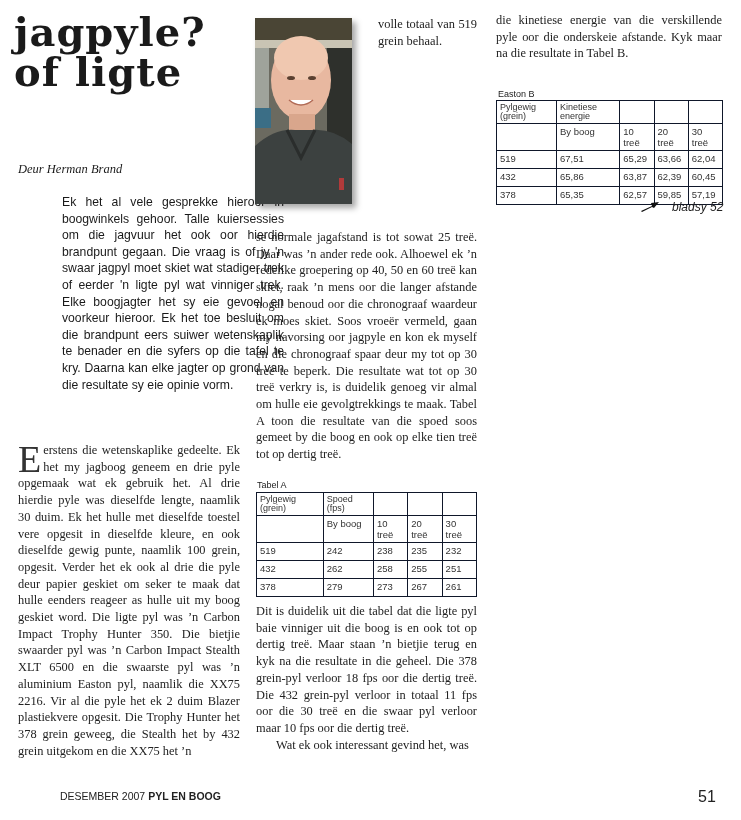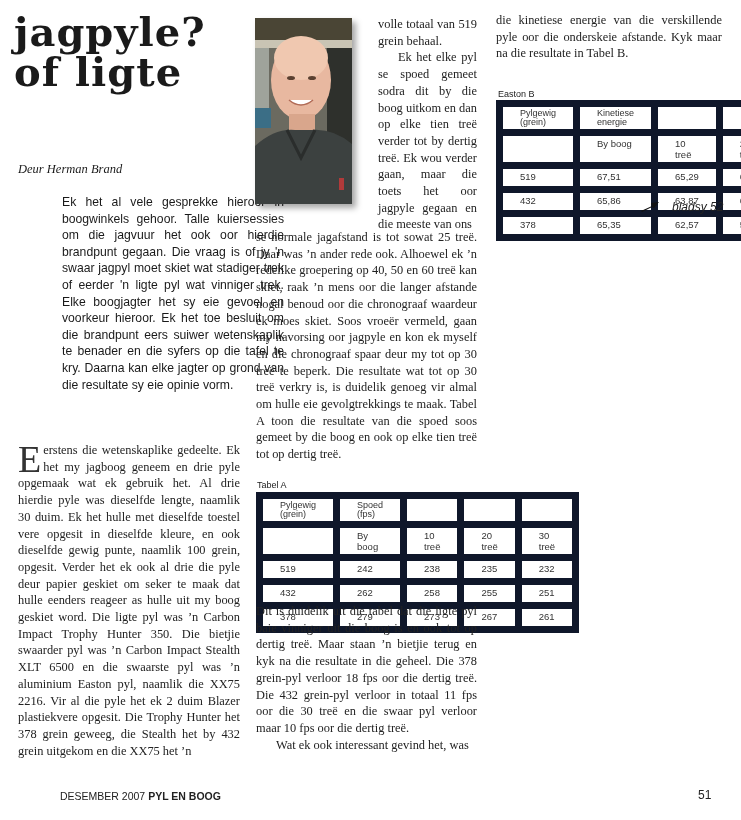--- a/index.html
+++ b/index.html
@@ -38,39 +38,39 @@
   .col2b { left: 256px; top: 229px; width: 221px; }
   .indent { text-indent: 20px; display: block; }
   .table-caption {
     font-family: "Liberation Sans", sans-serif; font-size: 9px; color: #222;
   }
   table.data {
     border-collapse: collapse;
     font-family: "Liberation Sans", sans-serif; font-size: 9.5px; color: #333;
   }
   table.data td {
-    border: 7px solid #0f172a; padding: 2px 17px; vertical-align: top; height: 13px;
+    border: 1px solid #0f172a; padding: 2px 3px; vertical-align: top; height: 13px;
   }
   table.data td.hdr { font-size: 9px; line-height: 9px; }
   .tabA-cap { left: 257px; top: 480px; text-align: right; }
   .tabA { left: 256px; top: 492px; width: 221px; }
   .col2c { left: 256px; top: 603px; width: 221px; }
   .col3 { left: 496px; top: 12px; width: 226px; }
   .tabB-cap { left: 498px; top: 89px; }
   .tabB { left: 496px; top: 100px; width: 227px; }
   .continue {
     left: 640px; top: 200px; font-family: "Liberation Sans", sans-serif; font-style: italic;
     font-size: 12px; color: #222; display: flex; align-items: center; gap: 12px;
   }
   .footer-left {
     left: 20px; top: 790px; font-family: "Liberation Sans", sans-serif; font-size: 10.5px; color: #222; padding-left: 40px;
   }
   .footer-left b { font-weight: bold; }
   .footer-right {
-    left: 698px; top: 788px; font-family: "Liberation Sans", sans-serif; font-size: 12px; color: #222;
+    left: 698px; top: 788px; font-family: "Liberation Sans", sans-serif; font-size: 16px; color: #222;
   }
 </style>
 </head>
 <body>
 
 <div class="abs title">
   <span>jagpyle?</span>
   <span>of ligte</span>
 </div>
 
@@ -98,21 +98,20 @@
     <path d="M32 112 L46 140 L60 112" fill="none" stroke="#2a2d2c" stroke-width="3"></path>
     <ellipse cx="36" cy="60" rx="4" ry="2" fill="#5a4030"></ellipse>
     <ellipse cx="57" cy="60" rx="4" ry="2" fill="#5a4030"></ellipse>
     <path d="M34 82 Q46 92 58 82" fill="#ffffff" stroke="#b06a55" stroke-width="1.5"></path>
     <rect x="84" y="160" width="5" height="12" fill="#b03a3a"></rect>
   </svg>
 </div>
 
 <div class="abs body-serif col2a">
   <span>volle totaal van 519 grein behaal.</span>
-  <span class="indent">Ek het elke pyl se spoed gemeet sodra dit by die boog uitkom en dan op elke tien treë verder tot by dertig treë. Ek wou verder gaan, maar die toets het oor jagpyle gegaan en die meeste van ons</span>
 </div>
 
 <div class="abs body-serif col2b">se normale jagafstand is tot sowat 25 treë. Daar was ’n ander rede ook. Alhoewel ek ’n redelike groepering op 40, 50 en 60 treë kan skiet, raak ’n mens oor die langer afstande nogal benoud oor die chronograaf waardeur ek moes skiet. Soos vroeër vermeld, gaan my navorsing oor jagpyle en kon ek myself en die chronograaf spaar deur my tot op 30 treë te beperk. Die resultate wat tot op 30 treë verkry is, is duidelik genoeg vir almal om hulle eie gevolgtrekkings te maak. Tabel A toon die resultate van die spoed soos gemeet by die boog en ook op elke tien treë tot op dertig treë.</div>
 
 <div class="abs table-caption tabA-cap">Tabel A</div>
 <table class="abs data tabA">
   <tbody>
       <tr>
     <td class="hdr">Pylgewig (grein)</td>
     <td class="hdr">Spoed (fps)</td>

